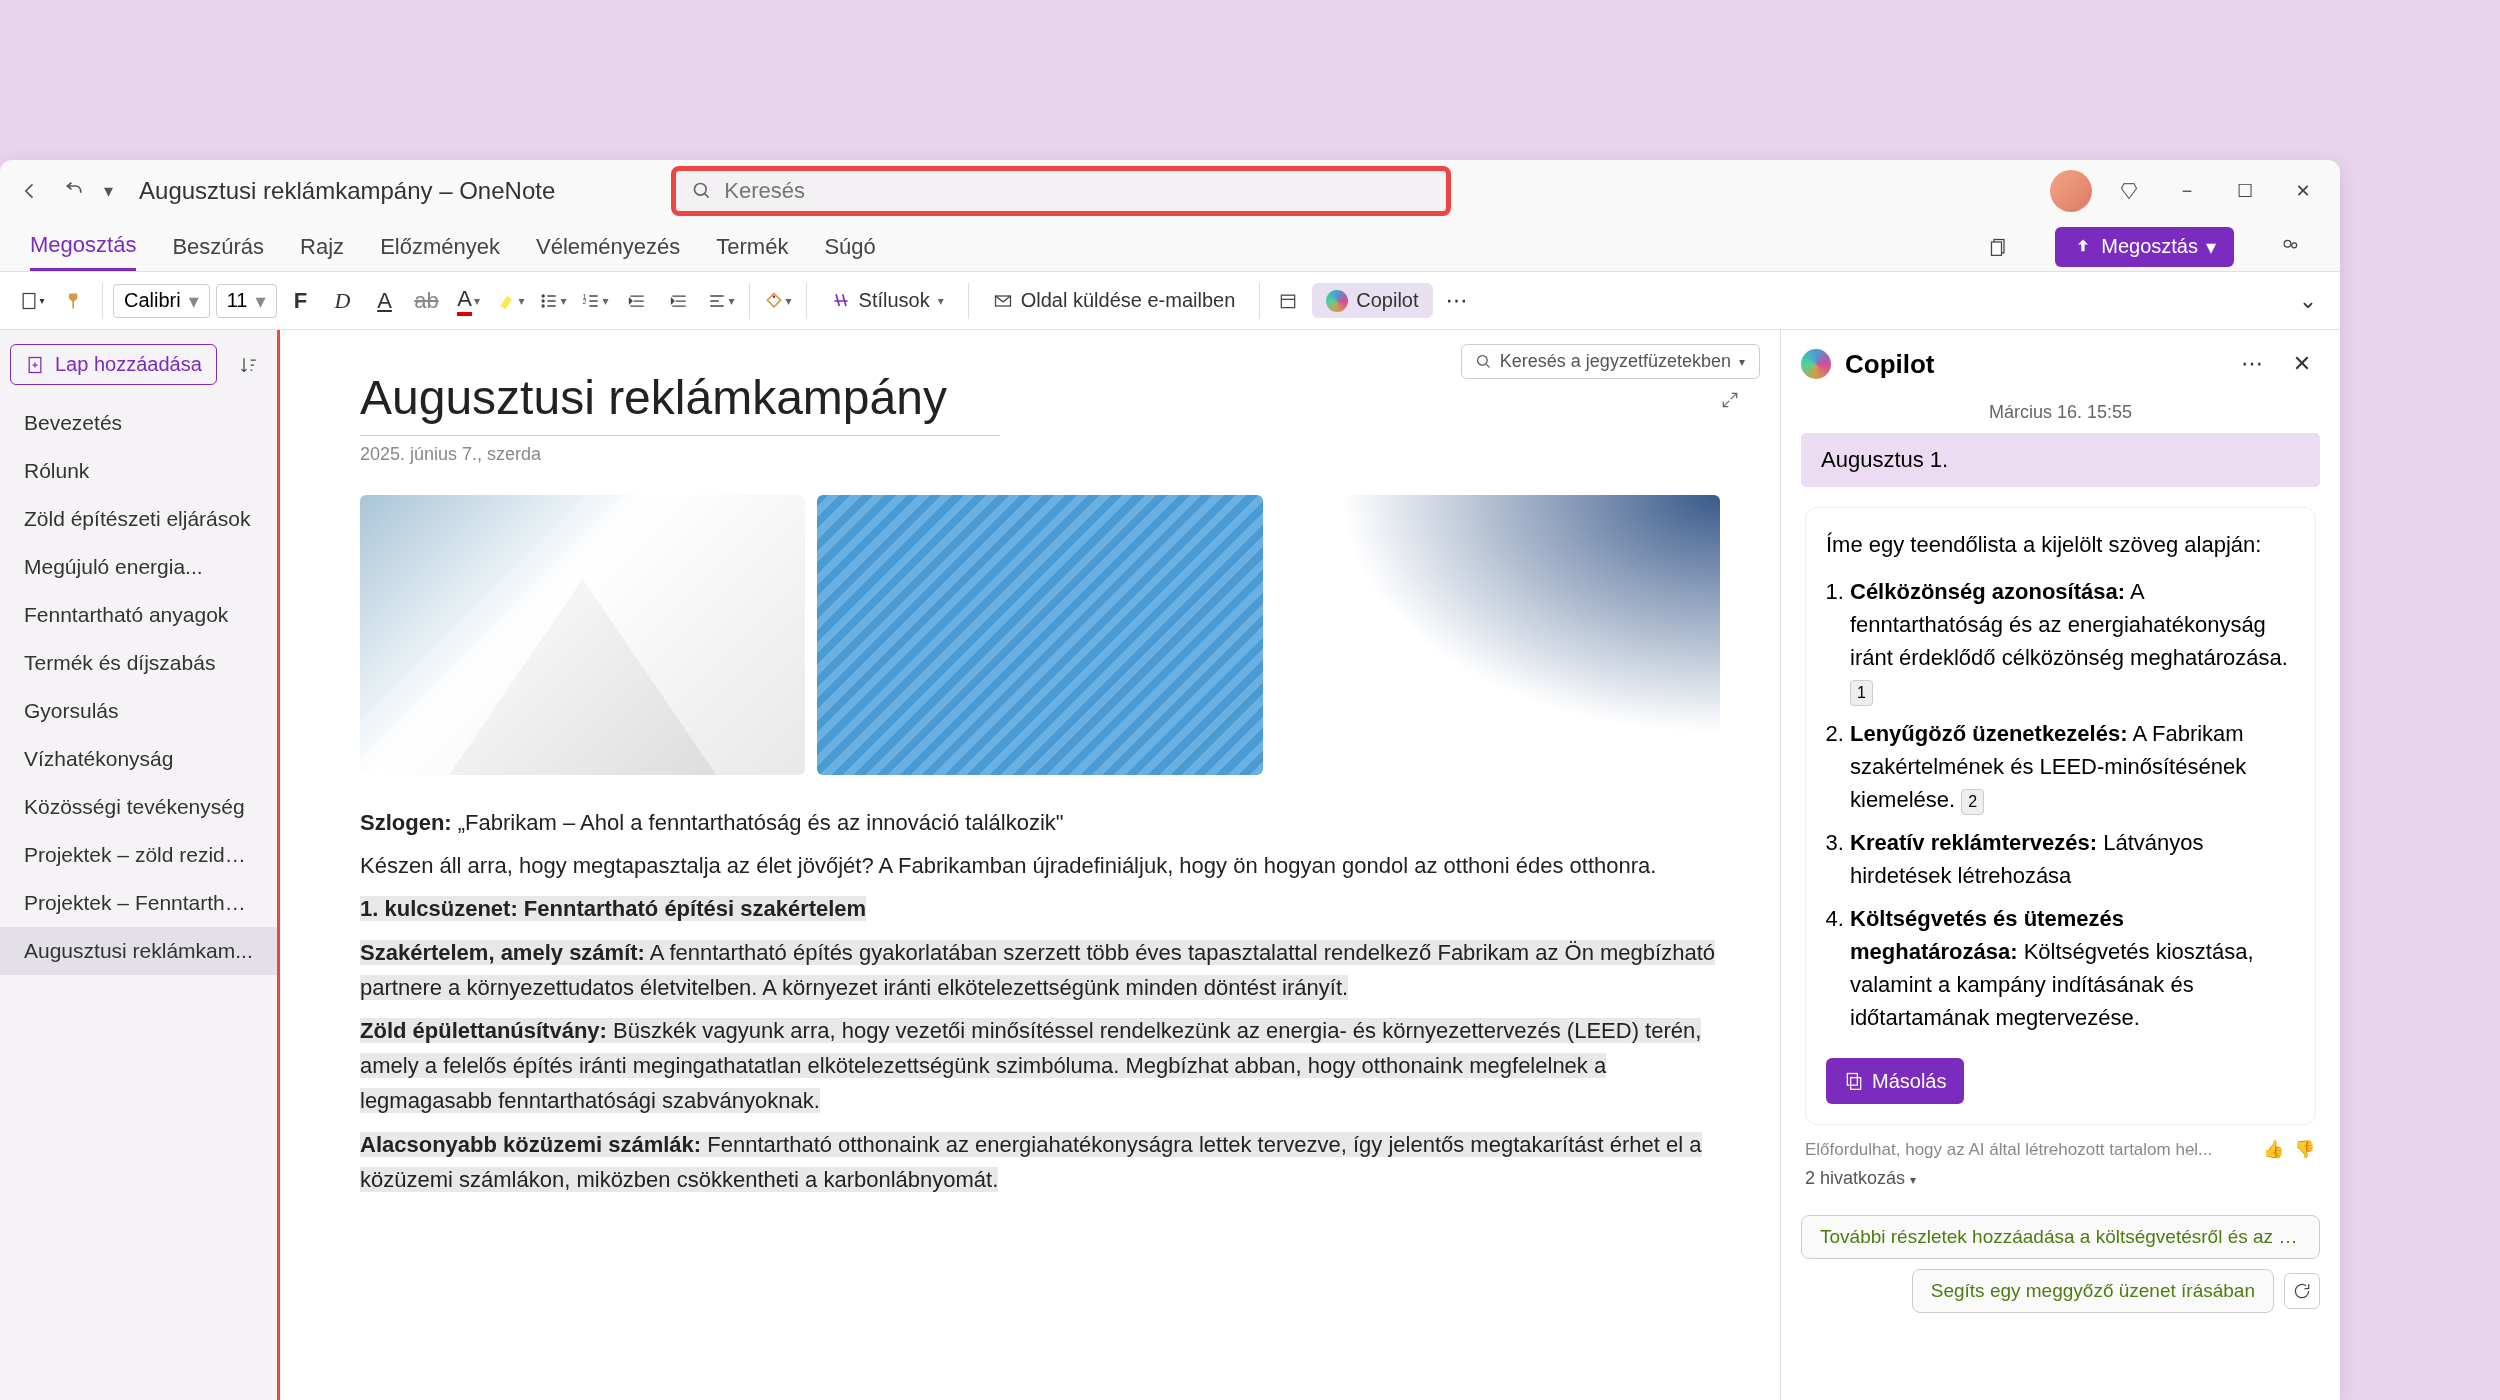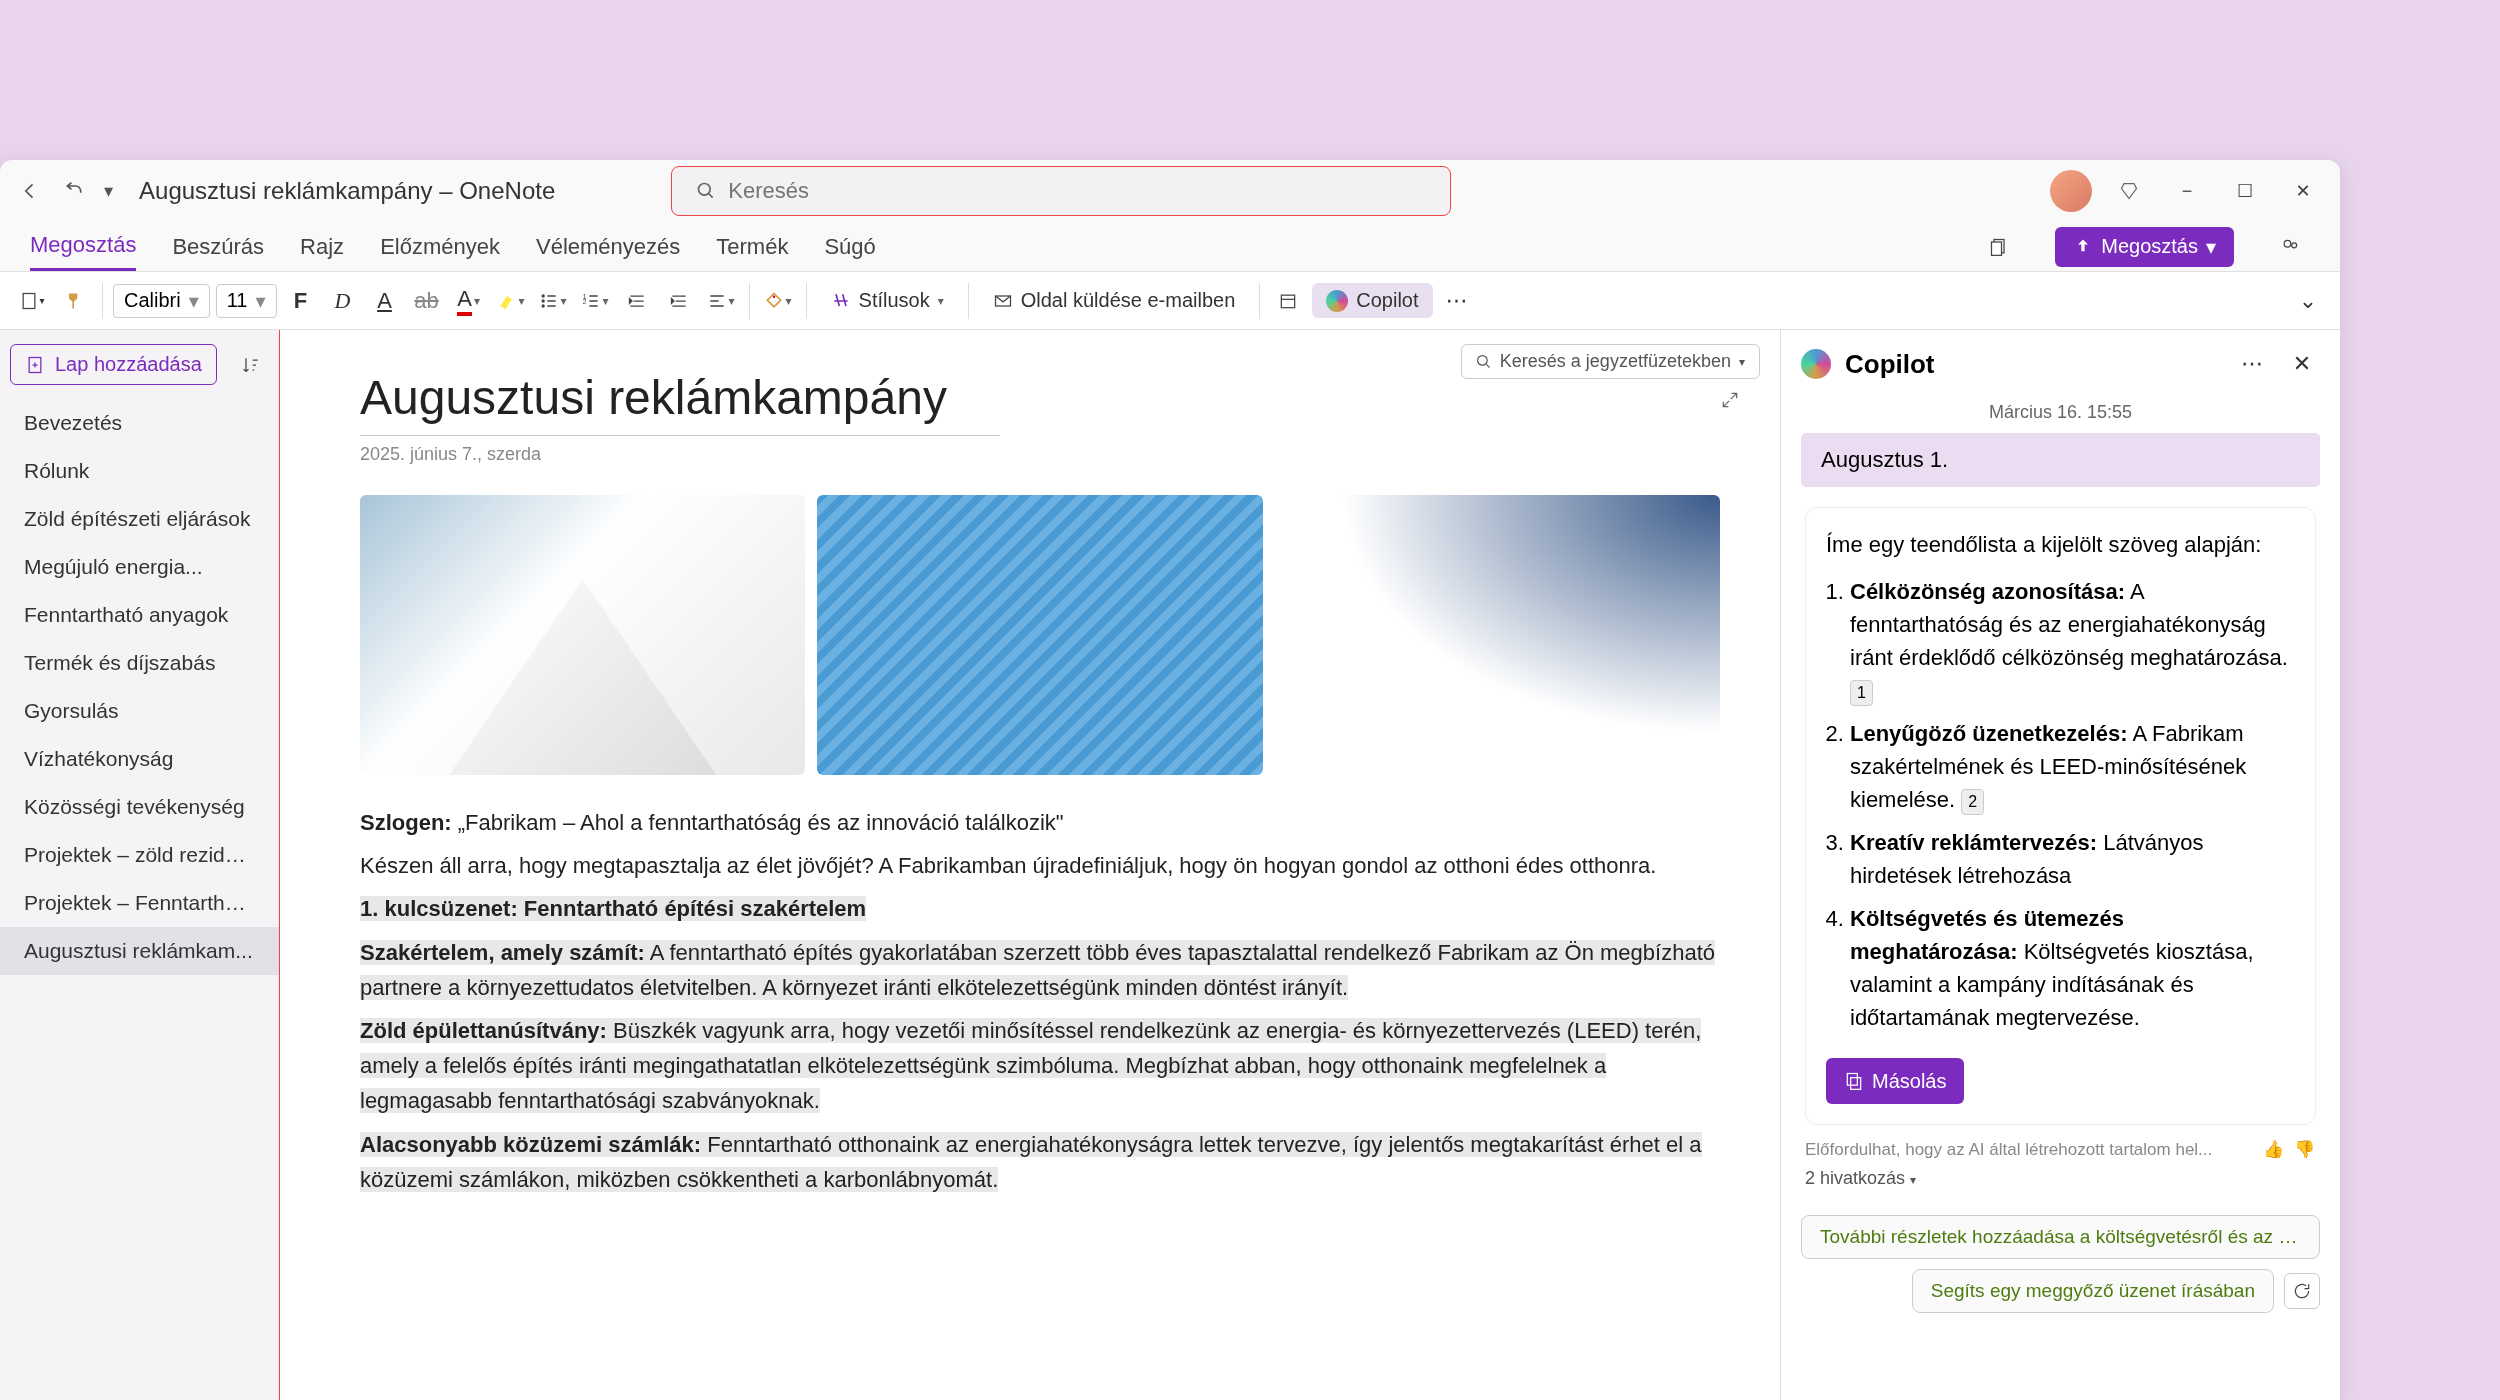--- a/index.html
+++ b/index.html
@@ -3,40 +3,40 @@
 <meta charset="utf-8">
 <style>
 * { box-sizing: border-box; margin: 0; padding: 0; font-family: 'Segoe UI', sans-serif; }
 body { background: #e8d4ed; width: 2500px; height: 1400px; overflow: hidden; transform-origin: top left; }
 .app { position: absolute; top: 160px; left: 0; right: 160px; bottom: 0; background: #faf9fa; border-radius: 12px 12px 0 0; overflow: hidden; display: flex; flex-direction: column; box-shadow: 0 4px 20px rgba(0,0,0,0.1); }
 .titlebar { display: flex; align-items: center; height: 62px; padding: 0 16px; gap: 16px; }
 .titlebar .navback { width: 28px; height: 28px; display: flex; align-items: center; justify-content: center; color: #555; cursor: pointer; }
 .titlebar .undo { width: 28px; height: 28px; display: flex; align-items: center; justify-content: center; color: #555; }
 .titlebar .dd { color: #555; font-size: 18px; }
 .titlebar .title { font-size: 24px; color: #333; margin-left: 10px; }
-.searchbox { flex: 0 0 780px; margin-left: 100px; height: 50px; background: #f3f1f3; border: 1px solid #ef4444; border-radius: 8px; display: flex; align-items: center; padding: 0 24px; gap: 12px; color: #666; }
+.searchbox { flex: 0 0 780px; margin-left: 100px; height: 50px; background: #f3f1f3; border: 5px solid #ef4444; border-radius: 8px; display: flex; align-items: center; padding: 0 16px; gap: 12px; color: #666; }
 .searchbox input { border: none; background: transparent; font-size: 22px; flex: 1; outline: none; color: #666; }
 .titlebar .spacer { flex: 1; }
 .avatar { width: 42px; height: 42px; border-radius: 50%; background: linear-gradient(135deg, #f4a582, #d97b66); }
 .winbtn { width: 42px; height: 42px; display: flex; align-items: center; justify-content: center; color: #444; font-size: 18px; }
 .tabs { display: flex; align-items: center; height: 50px; padding: 0 30px; gap: 36px; border-bottom: 1px solid #e0e0e0; }
 .tab { font-size: 22px; color: #444; padding: 10px 0; cursor: pointer; }
 .tab.active { color: #7b2cbf; border-bottom: 3px solid #7b2cbf; font-weight: 500; }
 .tabs .rspacer { flex: 1; }
 .sharebtn { background: #7b2cbf; color: #fff; padding: 8px 18px; border-radius: 6px; font-size: 20px; display: flex; align-items: center; gap: 8px; }
 .iconbtn { width: 40px; height: 40px; display: flex; align-items: center; justify-content: center; color: #444; }
 .ribbon { display: flex; align-items: center; height: 58px; padding: 0 14px; gap: 6px; border-bottom: 1px solid #e0e0e0; background: #fff; }
 .rsep { width: 1px; height: 36px; background: #ddd; margin: 0 4px; }
 .fontsel { border: 1px solid #ccc; border-radius: 4px; padding: 4px 10px; font-size: 20px; display: flex; align-items: center; gap: 8px; background: #fff; }
 .ricon { width: 36px; height: 36px; display: flex; align-items: center; justify-content: center; color: #333; font-size: 22px; }
 .ricon.dd::after { content: '▾'; font-size: 12px; margin-left: 2px; color: #666; }
 .rbtn { display: flex; align-items: center; gap: 8px; padding: 6px 14px; font-size: 20px; color: #333; }
 .copilot-btn { background: #e8e0f0; border-radius: 6px; }
 .main { flex: 1; display: flex; overflow: hidden; }
-.sidebar { width: 280px; background: #f5f3f6; border-right: 1px solid #ef4444; display: flex; flex-direction: column; }
+.sidebar { width: 280px; background: #f5f3f6; border-right: 3px solid #ef4444; display: flex; flex-direction: column; }
 .sidebar-top { display: flex; align-items: center; justify-content: space-between; padding: 14px 10px; }
 .addpage { border: 1px solid #7b2cbf; color: #7b2cbf; border-radius: 6px; padding: 8px 14px; font-size: 20px; display: flex; align-items: center; gap: 10px; }
 .navlist { flex: 1; overflow: auto; }
 .navitem { padding: 12px 24px; font-size: 21px; color: #333; cursor: pointer; white-space: nowrap; overflow: hidden; text-overflow: ellipsis; }
 .navitem.active { background: #e4e0e8; }
 .content { flex: 1; background: #fff; position: relative; overflow: auto; }
 .content-inner { padding: 40px 60px 40px 80px; }
 .searchbar-notes { position: absolute; top: 14px; right: 20px; border: 1px solid #ccc; border-radius: 6px; padding: 6px 14px; font-size: 18px; color: #555; display: flex; align-items: center; gap: 8px; background: #fff; }
 .expand-ic { position: absolute; top: 60px; right: 40px; color: #666; }
 .page-title { font-size: 48px; color: #222; border-bottom: 1px solid #ccc; padding-bottom: 10px; margin-bottom: 8px; display: inline-block; min-width: 640px; }

